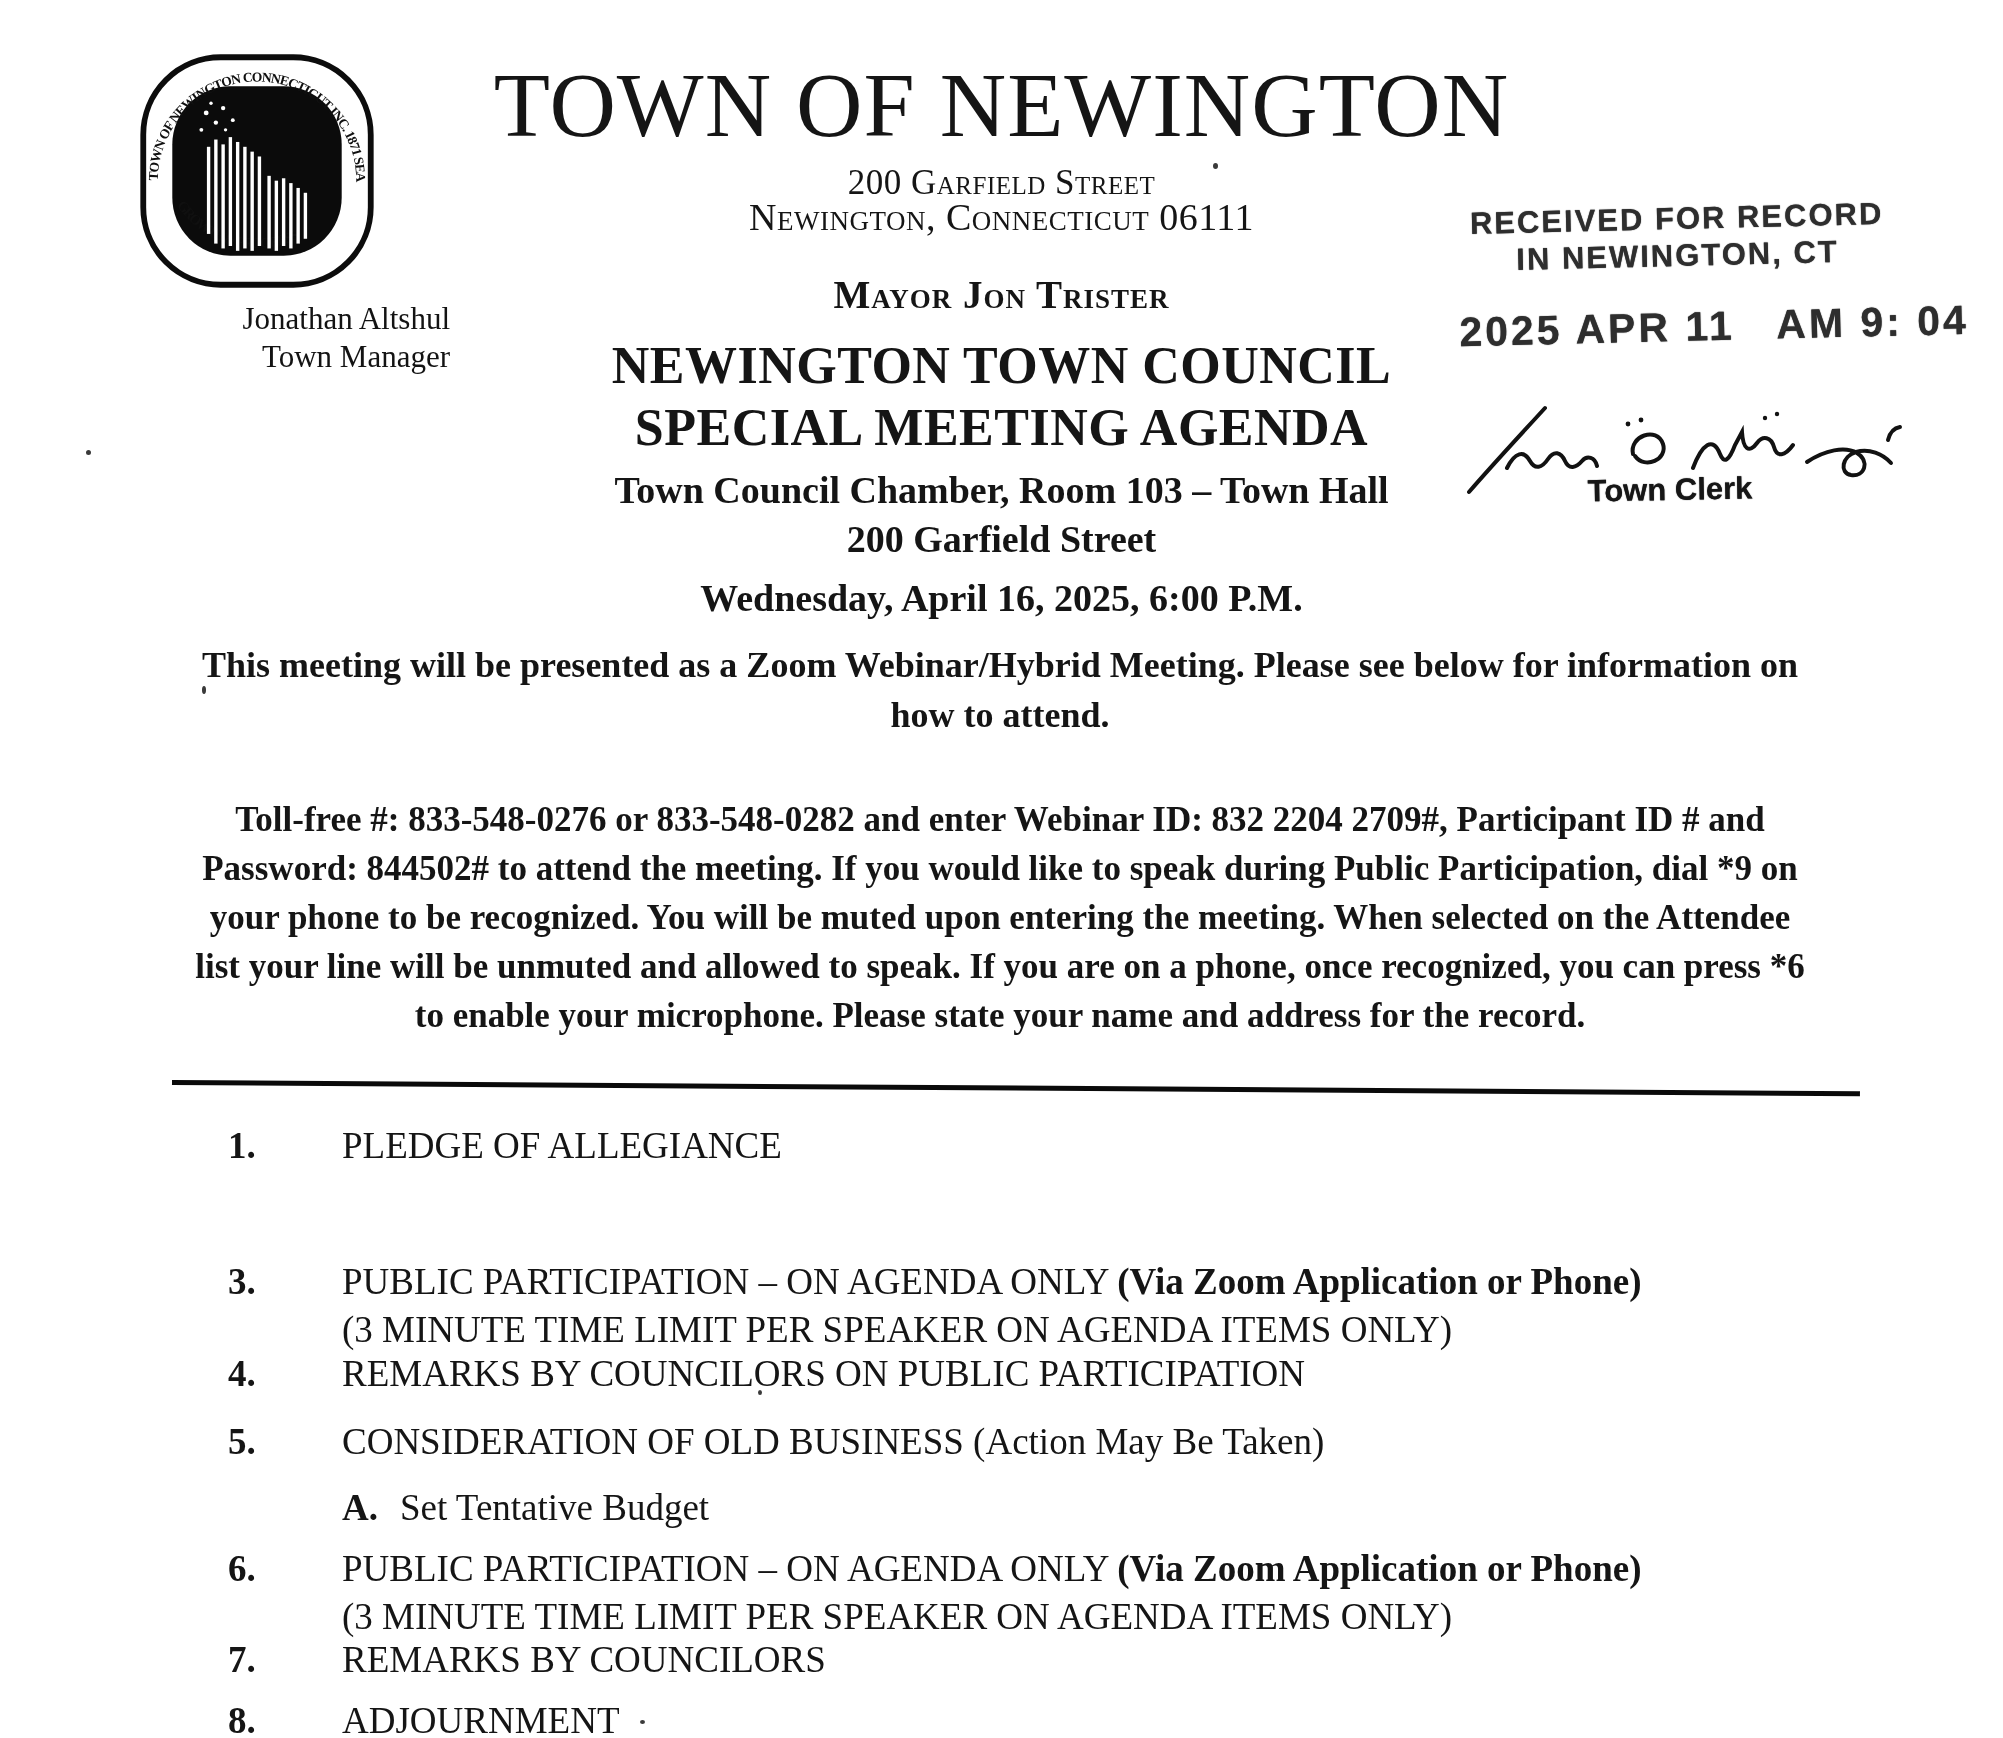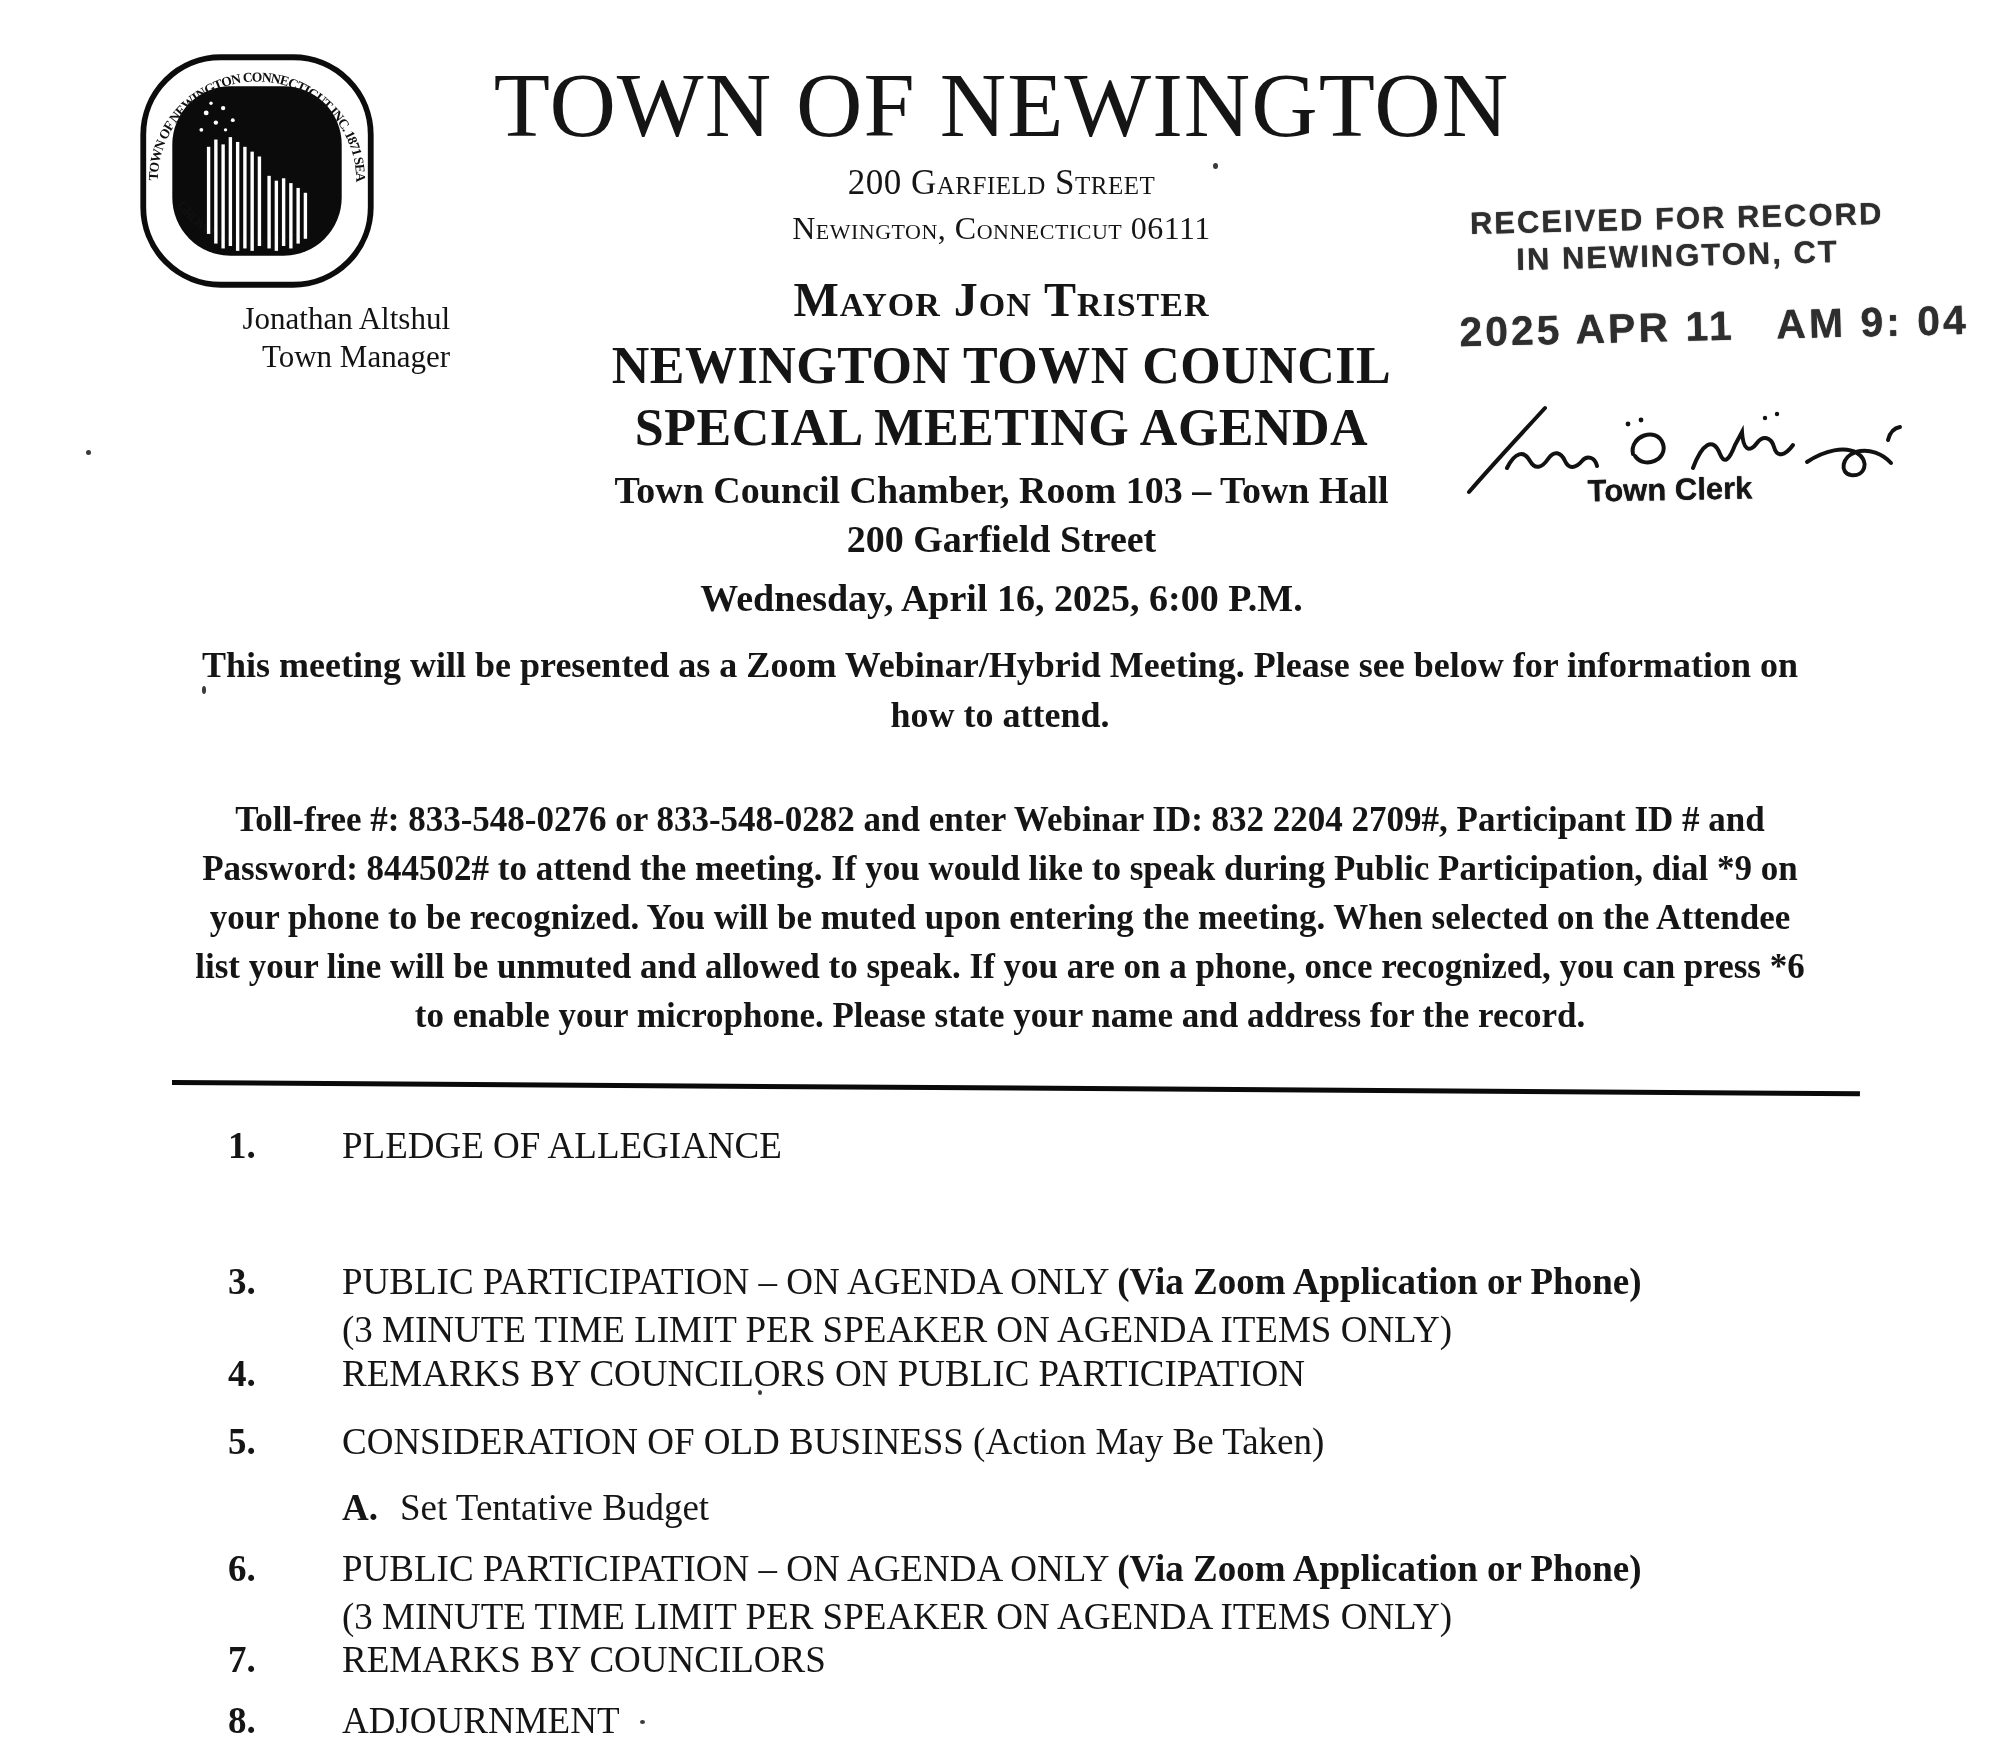--- a/index.html
+++ b/index.html
@@ -10,22 +10,22 @@
   
   .seal{position:absolute; left:118px; top:50px; width:278px; height:242px;}
   .seal text{font-family:"Liberation Serif", serif; font-weight:bold; fill:#101010;}
   
   .manager{position:absolute; left:70px; top:300px; width:380px; text-align:right;
            font-size:31px; line-height:38px; color:#131313;}
   
   .hline{position:absolute; left:0; width:100%; text-align:center; white-space:nowrap;}
   .title{top:52px; font-size:92px; letter-spacing:1px; font-weight:400;}
   .addr1{top:163px; font-size:35px; font-variant:small-caps; letter-spacing:.5px;}
-  .addr2{top:210px; font-size:32px; font-variant:small-caps; letter-spacing:.5px;}
-  .mayor{top:272px; font-size:48px; font-weight:bold; font-variant:small-caps; letter-spacing:1px;}
+  .addr2{top:195px; font-size:38px; font-variant:small-caps; letter-spacing:.5px;}
+  .mayor{top:272px; font-size:39px; font-weight:bold; font-variant:small-caps; letter-spacing:1px;}
   .org{top:336px; font-size:52px; font-weight:bold; letter-spacing:.5px;}
   .doctitle{top:398px; font-size:52px; font-weight:bold; letter-spacing:.5px;}
   .loc1{top:468px; font-size:38px; font-weight:bold;}
   .loc2{top:517px; font-size:38px; font-weight:bold;}
   .datetime{top:576px; font-size:38px; font-weight:bold;}
   
   .stamp{
     position:absolute; left:1458px; top:200px; width:440px; text-align:center;
     font-family:"Liberation Sans", sans-serif; font-weight:bold; color:#181818;
     transform:rotate(-1.4deg); opacity:.9;

